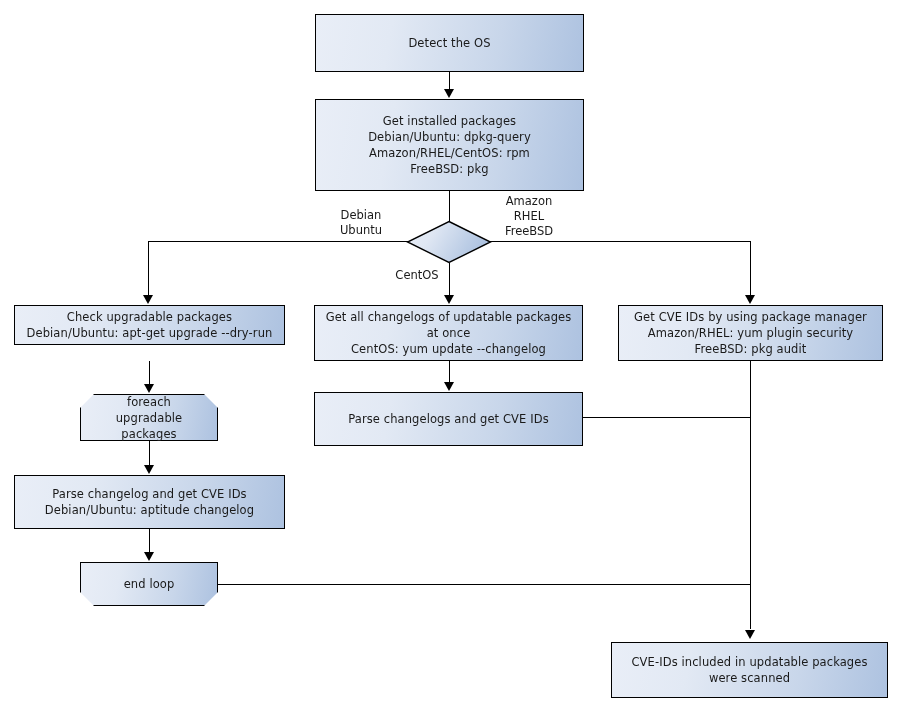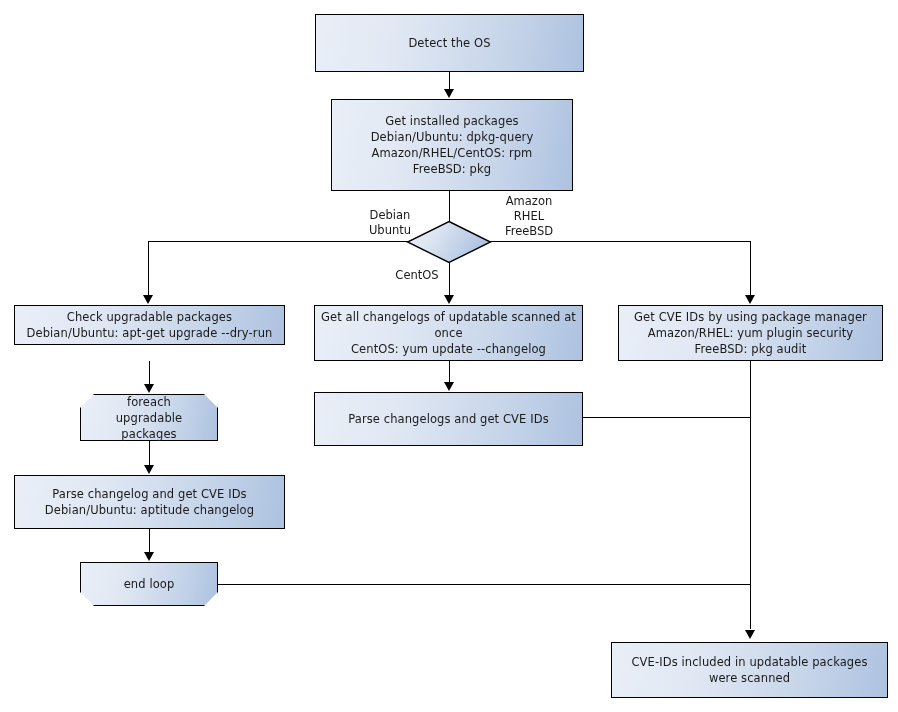--- a/index.html
+++ b/index.html
@@ -86,21 +86,21 @@
 </style>
 </head>
 <body>
 
 <div id="canvas">
 
   <div class="node" style="left:315px;top:14px;width:269px;height:58px;">
     <span class="lbl">Detect the OS</span>
   </div>
 
-  <div class="node" style="left:331px;top:99px;width:242px;height:92px;align-items:center;">
+  <div class="node" style="left:315px;top:99px;width:269px;height:92px;align-items:center;">
     <span class="lbl">Get installed packages
 Debian/Ubuntu: dpkg-query
 Amazon/RHEL/CentOS: rpm
 FreeBSD: pkg</span>
   </div>
 
   <div class="diamond" style="left:406px;top:220px;width:86px;height:44px;">
     <svg width="86" height="44" viewBox="0 0 86 44">
       <defs>
         <linearGradient id="dgrad" x1="0" y1="0" x2="1" y2="0.3">
@@ -128,21 +128,21 @@
     <span class="lbl">Parse changelog and get  CVE IDs
 Debian/Ubuntu: aptitude changelog</span>
   </div>
 
   <div class="node loop-end" style="left:80px;top:562px;width:138px;height:44px;">
     <span class="shape-bg"></span>
     <span class="lbl">end loop</span>
   </div>
 
   <div class="node" style="left:314px;top:305px;width:269px;height:56px;">
-    <span class="lbl">Get all changelogs of updatable scanned at once
+    <span class="lbl">Get all changelogs of updatable packages at once
 CentOS: yum update --changelog</span>
   </div>
 
   <div class="node" style="left:314px;top:392px;width:269px;height:54px;">
     <span class="lbl">Parse changelogs and get CVE IDs</span>
   </div>
 
   <div class="node" style="left:618px;top:305px;width:265px;height:56px;">
     <span class="lbl">Get CVE IDs by using package manager
 Amazon/RHEL: yum plugin security
@@ -163,21 +163,21 @@
   <div class="vline" style="left:148px;top:241px;height:54px;"></div>
   <div class="arrowhead" style="left:143px;top:295px;"></div>
 
   <div class="hline" style="left:490px;top:241px;width:260px;"></div>
   <div class="vline" style="left:750px;top:241px;height:54px;"></div>
   <div class="arrowhead" style="left:745px;top:295px;"></div>
 
   <div class="vline" style="left:449px;top:263px;height:32px;"></div>
   <div class="arrowhead" style="left:444px;top:295px;"></div>
 
-  <div class="edge-label" style="left:350px;top:208px;width:80px;">Debian
+  <div class="edge-label" style="left:321px;top:208px;width:80px;">Debian
 Ubuntu</div>
   <div class="edge-label" style="left:384px;top:268px;width:66px;">CentOS</div>
   <div class="edge-label right" style="left:489px;top:194px;width:80px;">Amazon
 RHEL
 FreeBSD</div>
 
   <div class="vline" style="left:149px;top:361px;height:24px;"></div>
   <div class="arrowhead" style="left:144px;top:384px;"></div>
 
   <div class="vline" style="left:149px;top:441px;height:25px;"></div>

